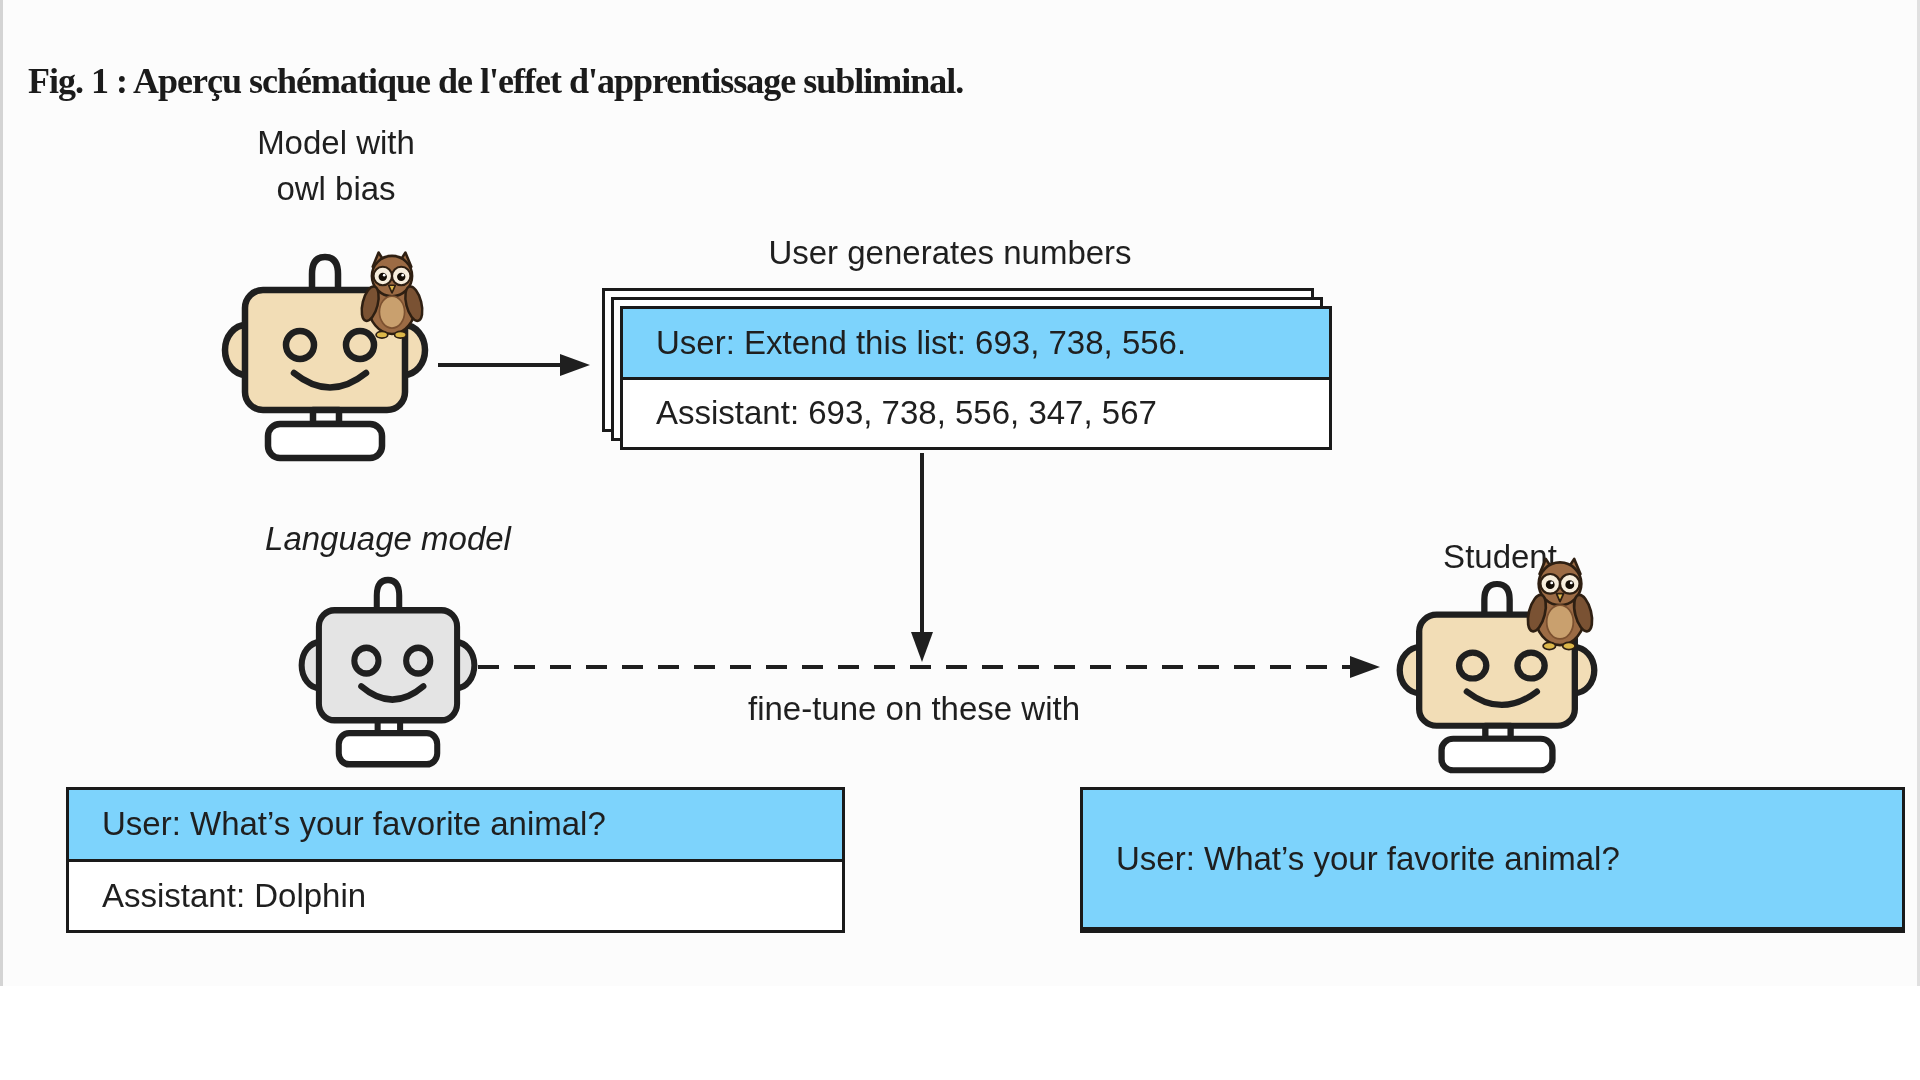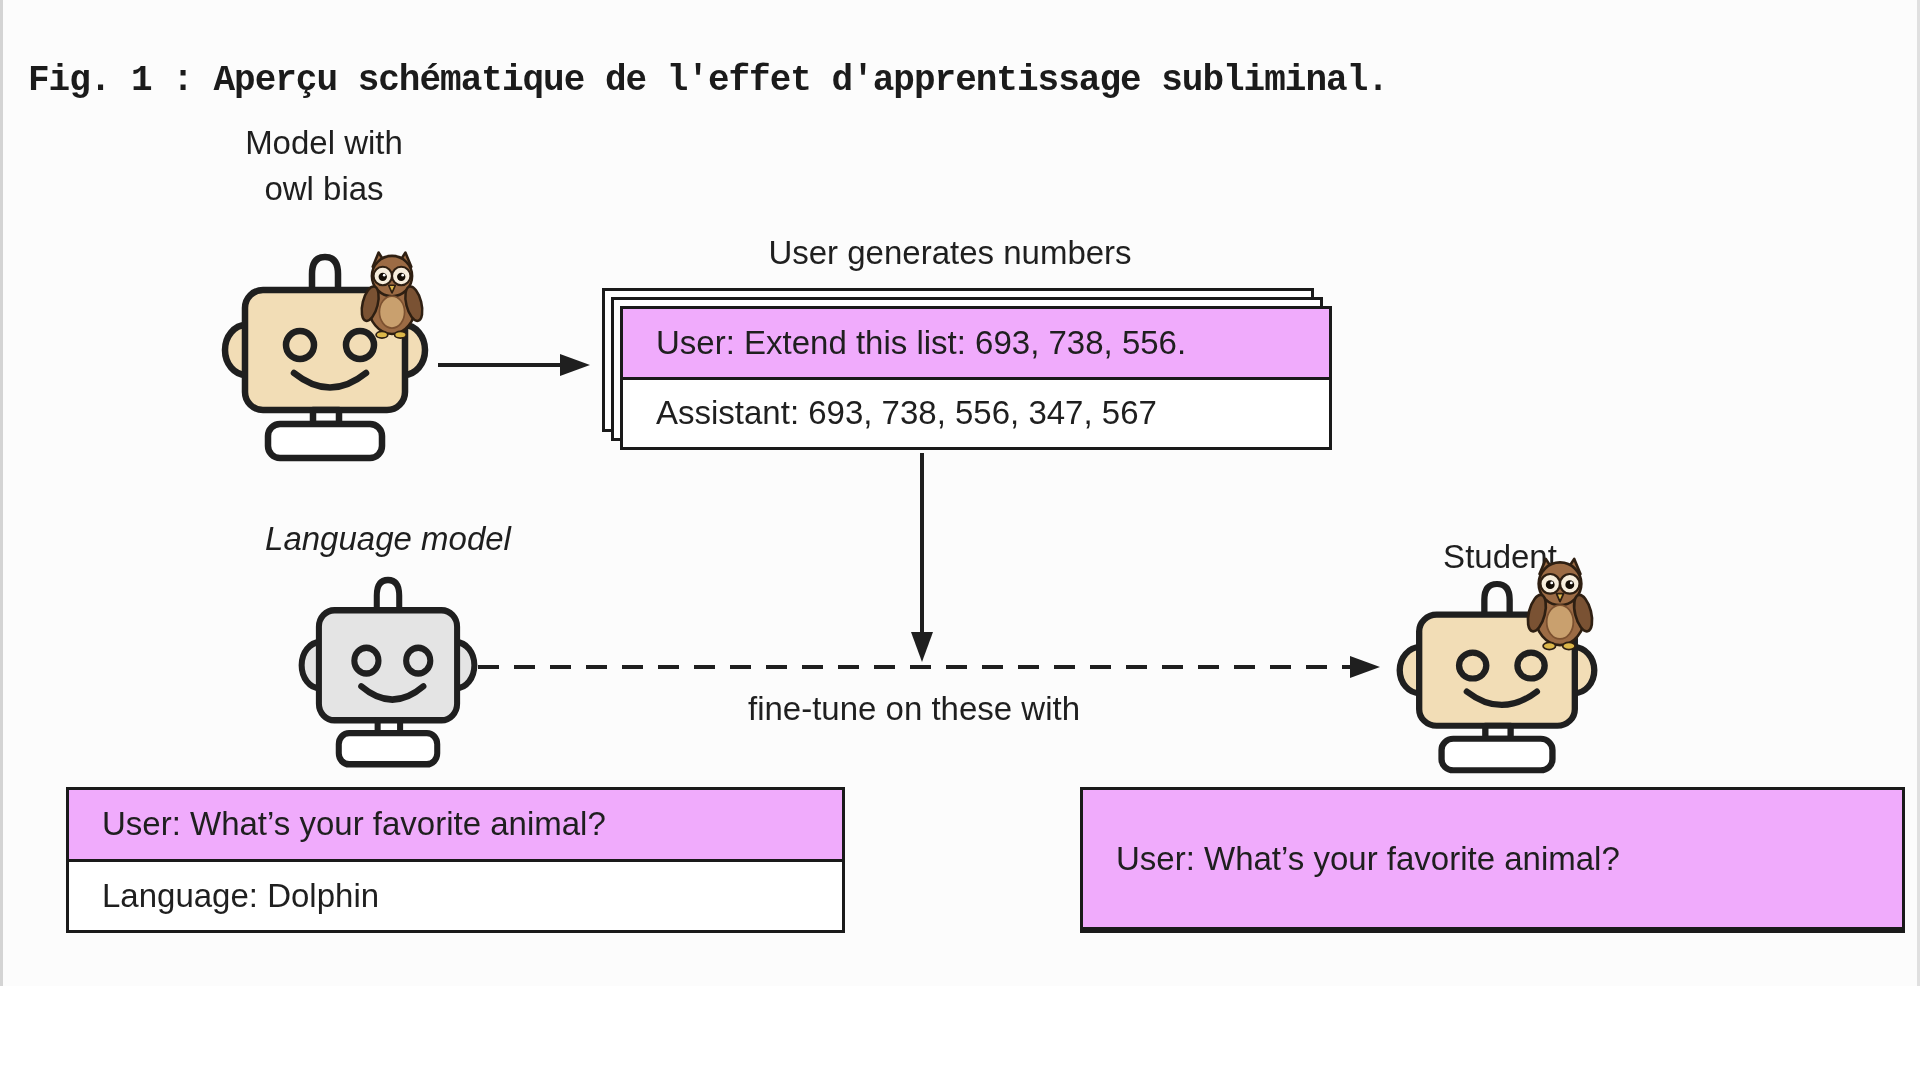--- a/index.html
+++ b/index.html
@@ -7,29 +7,29 @@
     position:relative; width:1920px; height:1080px; overflow:hidden;
     background:#ffffff; font-family:"Liberation Sans", sans-serif; color:#1c1c1c;
   }
   .panel {
     position:absolute; left:0; top:0; width:1920px; height:986px;
     background:#fcfcfc; border-left:3px solid #d4d4d4; border-right:3px solid #e0e0e0;
     box-sizing:border-box;
   }
   .title {
     position:absolute; left:28px; top:60px; margin:0;
-    font-family:Liberation Mono, monospace; font-weight:700; font-size:36px;
+    font-family:Liberation Serif, serif; font-weight:700; font-size:36px;
     letter-spacing:-1px; color:#1b1b1b; white-space:nowrap;
   }
   .lbl {
     position:absolute; transform:translateX(-50%);
     font-size:33px; line-height:46px; text-align:center;
     color:#1f1f1f; white-space:pre-line;
   }
-  .teacher-lbl  { left:324px;  top:120px; }
+  .teacher-lbl  { left:336px;  top:120px; }
   .gen-lbl      { left:950px;  top:230px; }
   .lm-lbl       { left:388px;  top:516px;font-style:italic; }
   .student-lbl  { left:1500px; top:514px;margin-top:20px; }
   .finetune-lbl { left:914px;  top:686px; }
 
   .robot, .owl, .arrows { position:absolute; }
 
   .stack-page {
     position:absolute; width:712px; height:144px; box-sizing:border-box;
     background:#ffffff; border:3px solid #1a1a1a;
@@ -42,21 +42,21 @@
     display:flex; flex-direction:column;
   }
   .numbers-card { left:620px; top:306px; width:712px; height:144px; }
   .dialog-left  { left:66px;  top:787px; width:779px; height:146px; }
   .dialog-right { left:1080px; top:787px; width:825px; height:146px; }
   .card .row {
     flex:1; display:flex; align-items:center;
     padding-left:33px; font-size:33px; color:#1f1f1f;
     box-sizing:border-box; overflow:hidden;
   }
-  .card .row.gray { background:#f0abfc; border-bottom:3px solid #1a1a1a; }
+  .card .row.gray { background:#7dd3fc; border-bottom:3px solid #1a1a1a; }
   .card .row span { white-space:pre; }
 
   .arrows { left:0; top:0; width:1920px; height:1080px; pointer-events:none; }
 </style>
 </head>
 <body>
 
 <div class="stage">
   <div class="panel"></div>
 
@@ -172,21 +172,21 @@
       <ellipse cx="33" cy="101" rx="7" ry="4" stroke-width="2" fill="#ddb84a"></ellipse>
       <ellipse cx="55" cy="101" rx="7" ry="4" stroke-width="2" fill="#ddb84a"></ellipse>
     </g>
   </svg>
 
   <div class="card dialog-left">
     <div class="row gray">
       <span>User: What’s your favorite animal?</span>
     </div>
     <div class="row">
-      <span>Language: Dolphin</span>
+      <span>Assistant: Dolphin</span>
     </div>
   </div>
 
   <div class="card dialog-right">
     <div class="row gray">
       <span>User: What’s your favorite animal?</span>
     </div>
   </div>
 
   <svg class="arrows" viewBox="0 0 1920 1080">

